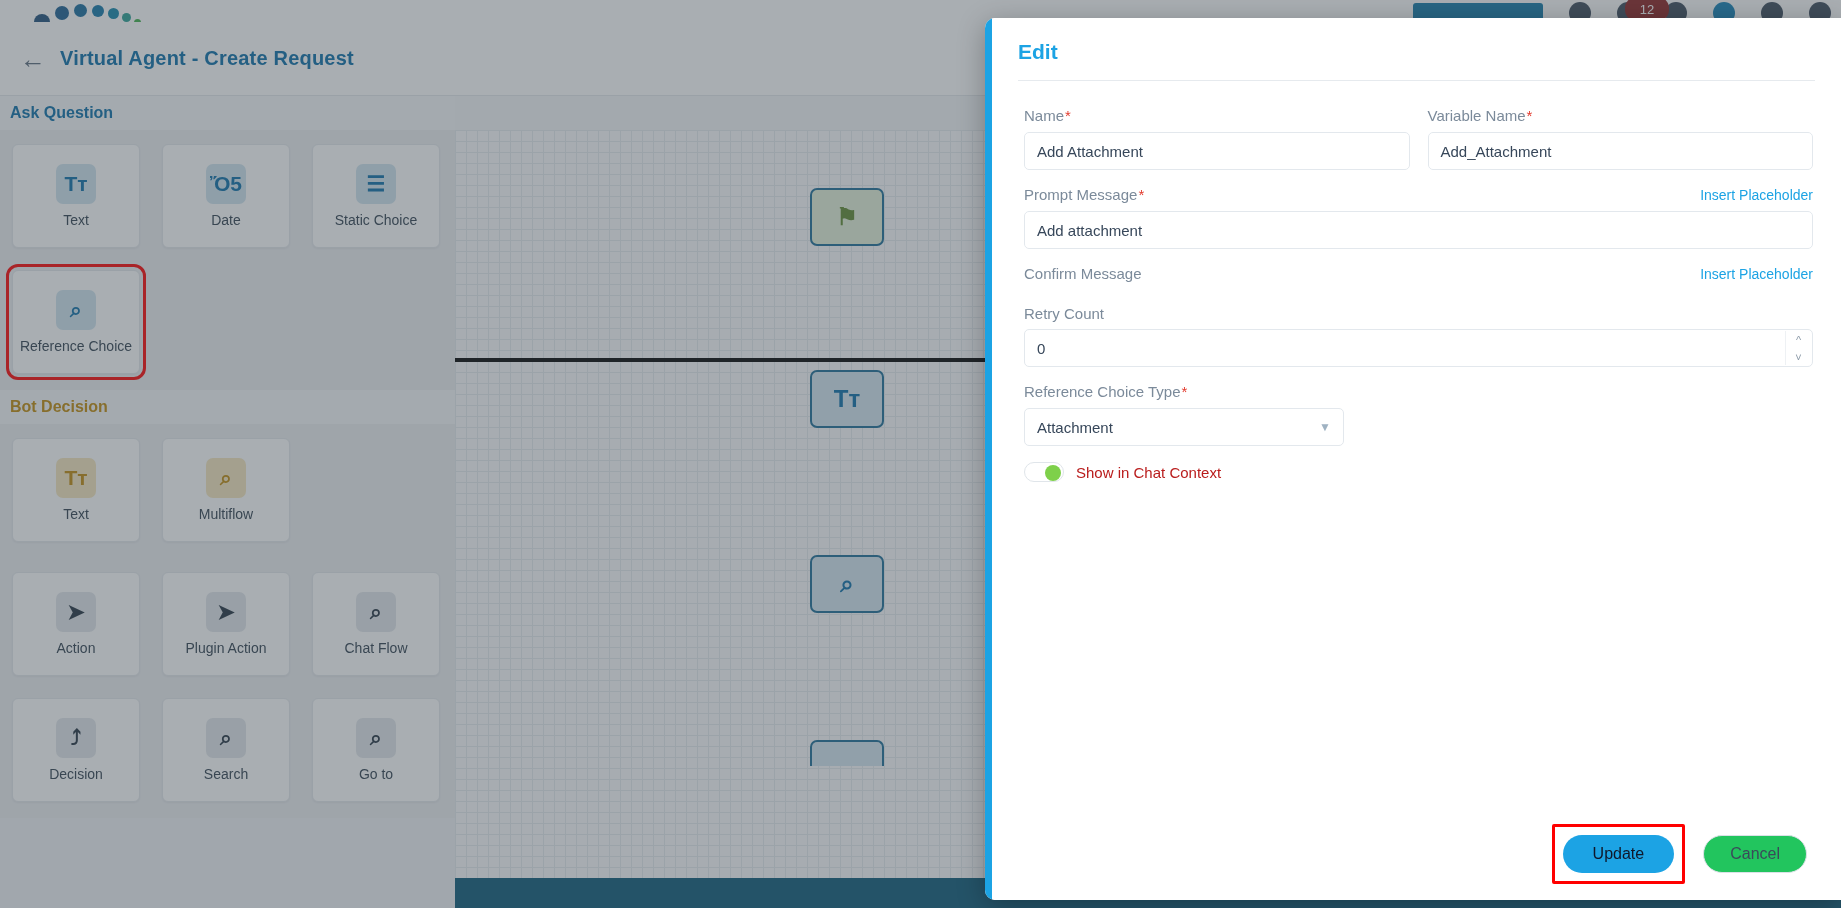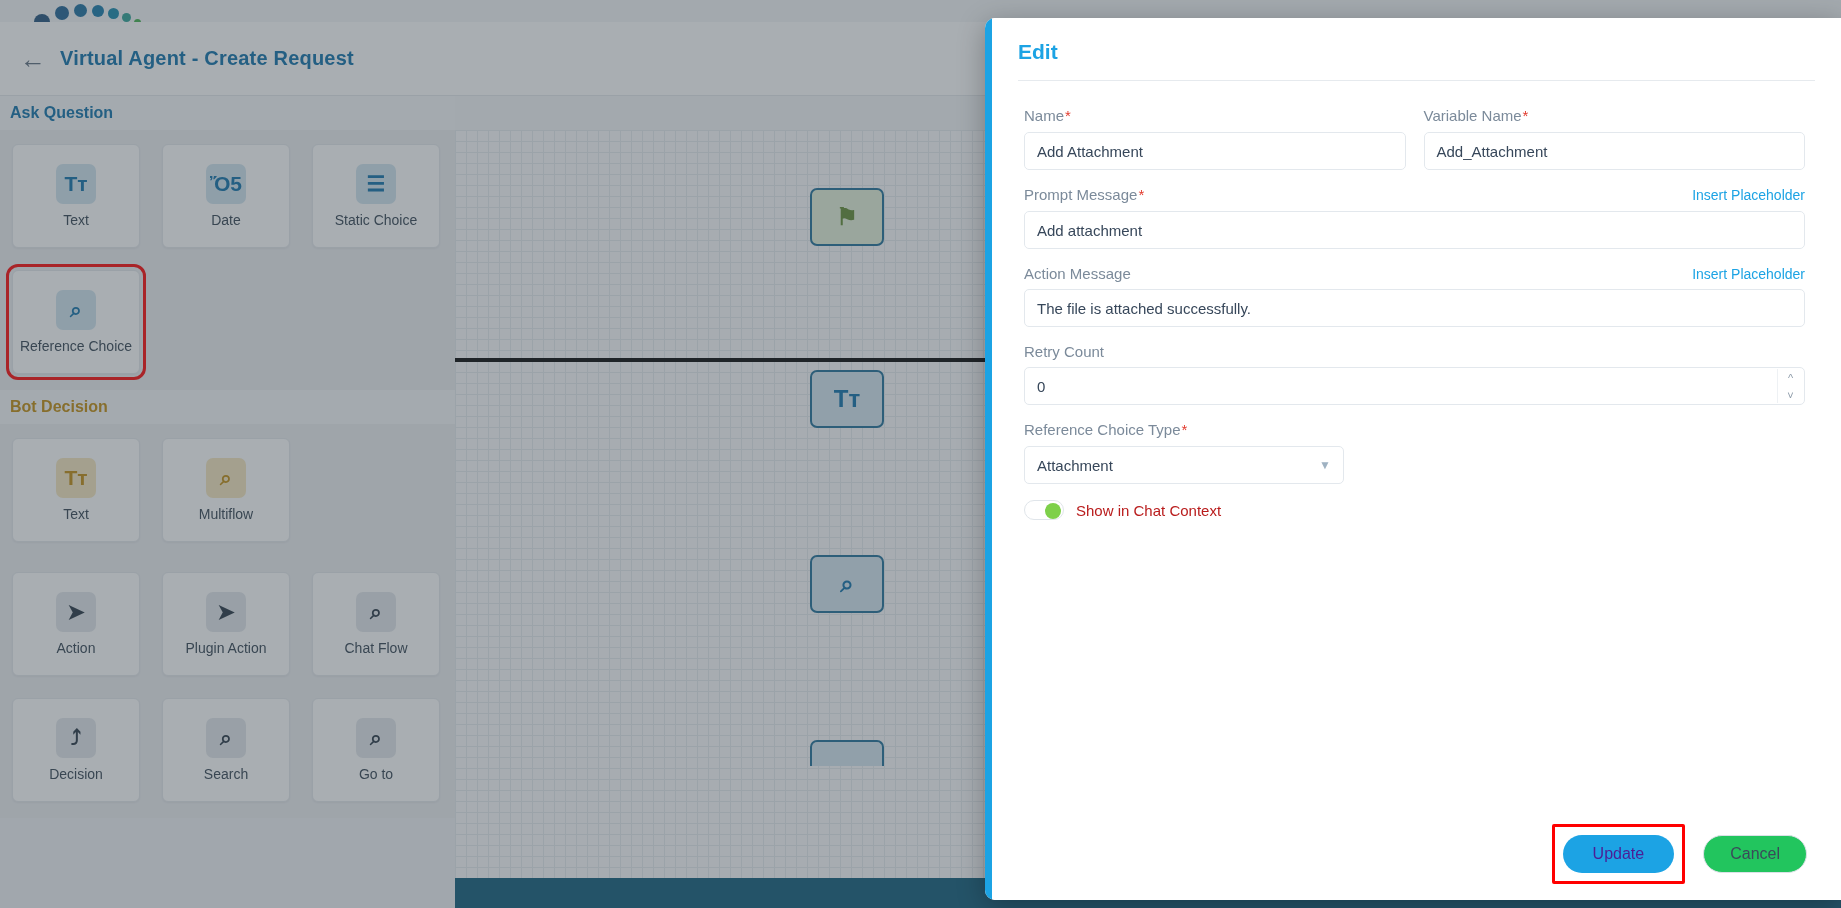--- a/index.html
+++ b/index.html
@@ -114,21 +114,21 @@
     box-shadow:0 6px 28px rgba(0,0,0,.28);
     overflow:hidden;
   }
   .modal-edge { position:absolute; left:0; top:0; width:7px; height:100%; background:#1ca3e4; }
   .modal-inner { position:absolute; left:7px; top:0; right:0; bottom:0; background:#fff; display:flex; flex-direction:column; }
 
   .modal-title {
     padding:22px 0 16px 26px; font-size:21px; color:#1ca3e4; font-weight:600;
   }
   .modal-divider { height:1px; background:#e6eaee; margin:0 26px; }
-  .modal-body { flex:1; padding:26px 36px 0 32px; overflow:hidden; }
+  .modal-body { flex:1; padding:26px 28px 0 32px; overflow:hidden; }
 
   .row2 { display:flex; gap:18px; }
   .fld { display:flex; flex-direction:column; margin-bottom:16px; }
   .fld.half { width:50%; }
   .fld.full { width:100%; }
   .lbl-row { display:flex; align-items:baseline; justify-content:space-between; margin-bottom:7px; }
   .lbl { font-size:15px; color:#7b8a9a; }
   .req { color:#e23b2e; font-size:15px; margin-left:1px; }
   .link { font-size:14px; color:#1ca3e4; cursor:pointer; }
   .inp {
@@ -158,37 +158,49 @@
     border-radius:50%; background:#7ed04a;
   }
   .toggle-label { font-size:15px; color:#b91c1c; }
 
   .modal-footer {
     height:92px; display:flex; align-items:center; justify-content:flex-end;
     gap:18px; padding-right:34px;
   }
   .btn-primary {
     height:38px; padding:0 30px; border-radius:19px; background:#1ca3e4;
-    color:#4c1d95; font-size:16px; display:flex; align-items:center; justify-content:center;
+    color:#0f172a; font-size:16px; display:flex; align-items:center; justify-content:center;
     border:none; cursor:pointer; font-family:"Liberation Sans", sans-serif;
   }
   .btn-outline {
     height:38px; padding:0 26px; border-radius:19px; background:#22c55e;
     color:#3a4a5a; font-size:16px; display:flex; align-items:center; justify-content:center;
     border:1px solid #dbe1e7; cursor:pointer; font-family:"Liberation Sans", sans-serif;
   }
   .btn-wrap-highlight { padding:8px; border:3px solid #ff0000; border-radius:2px; }
 </style>
 </head>
 <body>
 
 <div id="root">
 
   <div id="app">
 
+    <div class="topbar">
+      <div class="topbar-right">
+        <div class="tb-btn"></div>
+        <div class="tb-circle"></div>
+        <div class="tb-circle"></div>
+        <div class="tb-circle"></div>
+        <div class="tb-circle blue"></div>
+        <div class="tb-circle"></div>
+        <div class="tb-circle"></div>
+      </div>
+      <div class="tb-badge">12</div>
+    </div>
 
     <div class="logo-wrap">
       <div class="logo-dot" style="left:26px;top:8px;width:16px;height:16px;background:#1e4f7a;"></div>
       <div class="logo-dot" style="left:47px;top:0px;width:14px;height:14px;background:#1a5f92;"></div>
       <div class="logo-dot" style="left:66px;top:-2px;width:13px;height:13px;background:#176b9e;"></div>
       <div class="logo-dot" style="left:84px;top:-1px;width:12px;height:12px;background:#1277a8;"></div>
       <div class="logo-dot" style="left:100px;top:2px;width:11px;height:11px;background:#1286ab;"></div>
       <div class="logo-dot" style="left:114px;top:7px;width:9px;height:9px;background:#2a9f93;"></div>
       <div class="logo-dot" style="left:126px;top:13px;width:7px;height:7px;background:#3fb04a;"></div>
       <div class="logo-text">motadata</div>
@@ -301,24 +313,23 @@
         <div class="fld full">
           <div class="lbl-row">
             <span><span class="lbl">Prompt Message</span><span class="req">*</span></span>
             <span class="link">Insert Placeholder</span>
           </div>
           <div class="inp">Add attachment</div>
         </div>
 
         <div class="fld full">
           <div class="lbl-row">
-            <span class="lbl">Action Message</span>
+            <span class="lbl">Confirm Message</span>
             <span class="link">Insert Placeholder</span>
           </div>
-          <div class="inp">The file is attached successfully.</div>
         </div>
 
         <div class="fld full">
           <div class="lbl-row">
             <span class="lbl">Retry Count</span>
           </div>
           <div class="inp wspin">0
             <div class="spin">
               <div>^</div>
               <div>˅</div>

